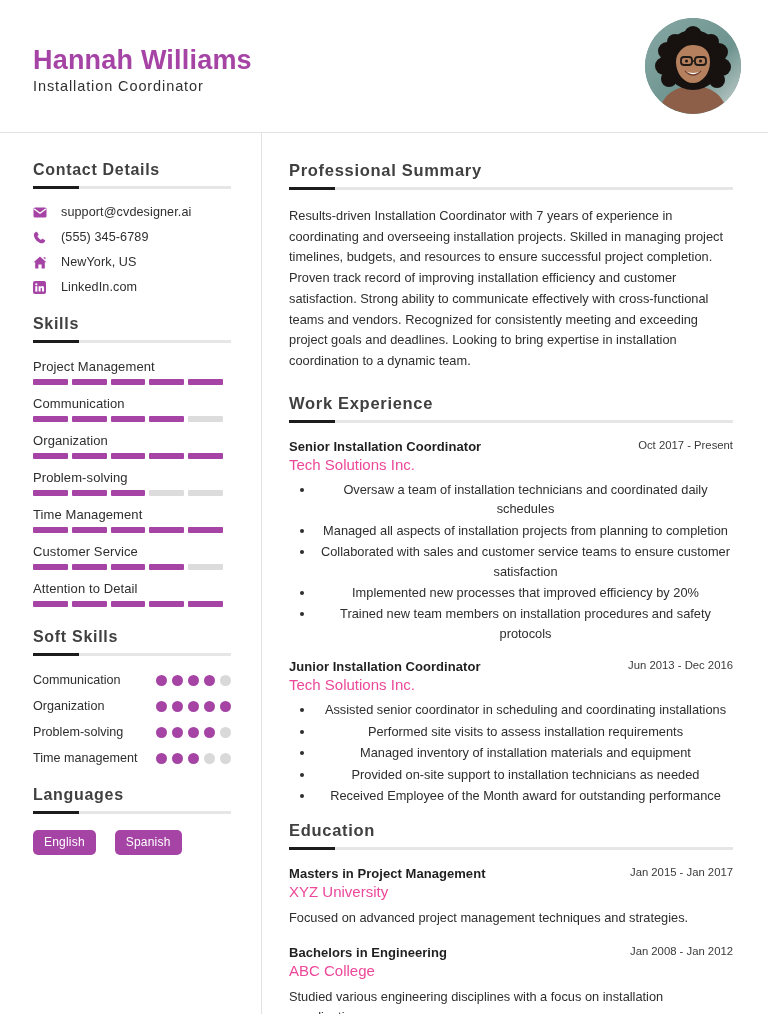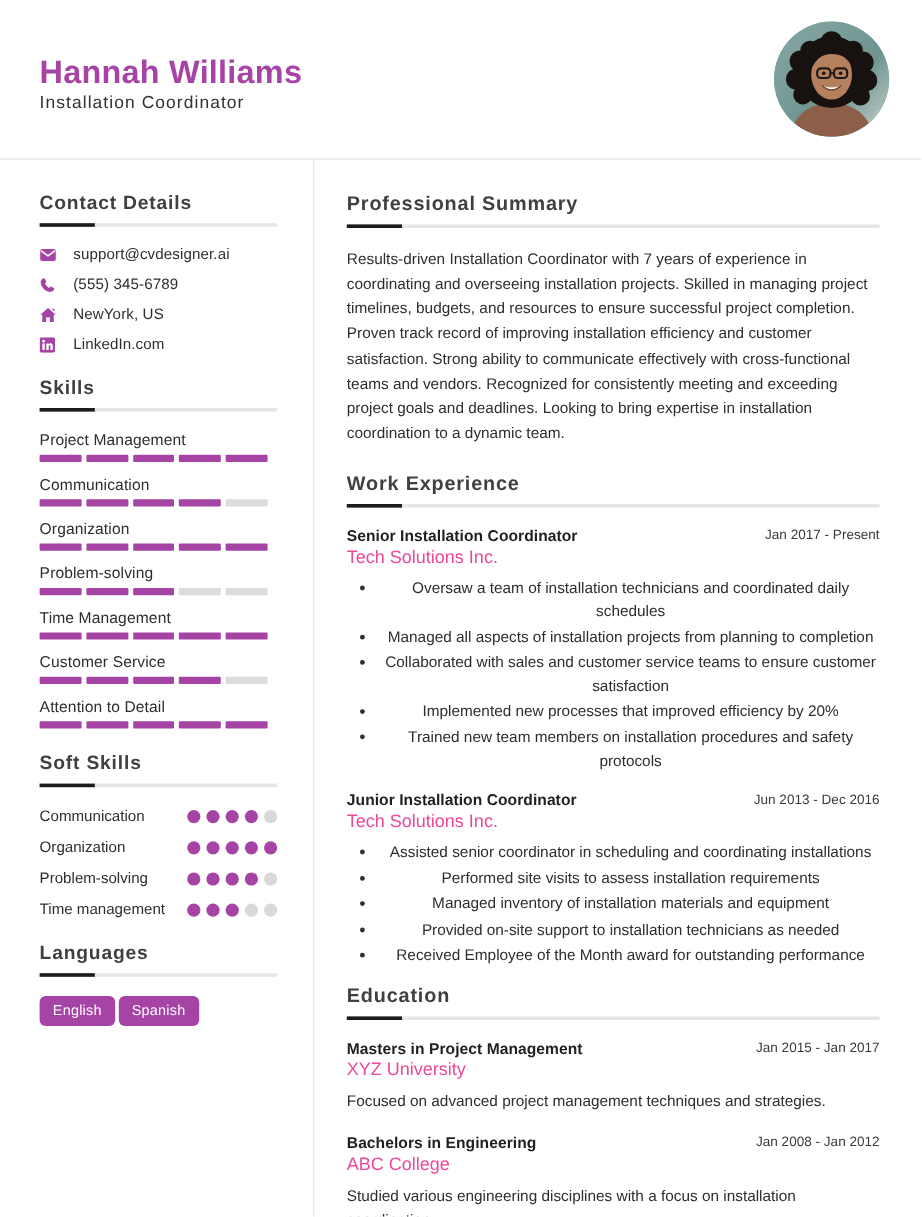--- a/index.html
+++ b/index.html
@@ -154,21 +154,21 @@
   }
   .dots { display: flex; gap: 5px; padding-top: 3px; flex: 0 0 auto; }
   .dot {
     width: 11px; height: 11px;
     border-radius: 50%;
     background: #d9d9d9;
   }
   .dot.on { background: #a544a5; }
 
   
-  .lang-wrap { display: flex; gap: 3px; flex-wrap: wrap; }
+  .lang-wrap { display: flex; gap: 19px; flex-wrap: wrap; }
   .lang-pill {
     background: #a544a5;
     color: #ffffff;
     font-size: 12px;
     padding: 5px 11px 6px;
     border-radius: 5px;
     letter-spacing: 0.2px;
   }
 
   
@@ -176,21 +176,21 @@
     font-size: 12.8px;
     color: #2e2e2e;
     line-height: 1.62;
     letter-spacing: 0.01px;
     margin-bottom: 22px;
   }
 
   .entry { margin-bottom: 16px; }
   .entry-top {
     display: flex;
-    align-items: center;
+    align-items: flex-start;
     justify-content: space-between;
     gap: 20px;
   }
   .entry-title {
     font-size: 13px;
     font-weight: bold;
     color: #1f1f1f;
     letter-spacing: 0.05px;
   }
   .entry-date {
@@ -486,21 +486,21 @@
         <div class="summary-text">Results-driven Installation Coordinator with 7 years of experience in coordinating and overseeing installation projects. Skilled in managing project timelines, budgets, and resources to ensure successful project completion. Proven track record of improving installation efficiency and customer satisfaction. Strong ability to communicate effectively with cross-functional teams and vendors. Recognized for consistently meeting and exceeding project goals and deadlines. Looking to bring expertise in installation coordination to a dynamic team.</div>
       </div>
 
       <div class="section section-work">
         <div class="sec-head">Work Experience</div>
         <div class="sec-rule"></div>
         <div id="work-list">
             <div class="entry">
               <div class="entry-top">
                 <div class="entry-title">Senior Installation Coordinator</div>
-                <div class="entry-date">Jan 2017 - Present</div>
+                <div class="entry-date">Oct 2017 - Present</div>
               </div>
               <div class="entry-org">Tech Solutions Inc.</div>
               <ul class="bullets">
                 <li>Oversaw a team of installation technicians and coordinated daily schedules</li>
                 <li>Managed all aspects of installation projects from planning to completion</li>
                 <li>Collaborated with sales and customer service teams to ensure customer satisfaction</li>
                 <li>Implemented new processes that improved efficiency by 20%</li>
                 <li>Trained new team members on installation procedures and safety protocols</li>
               </ul>
             </div>

